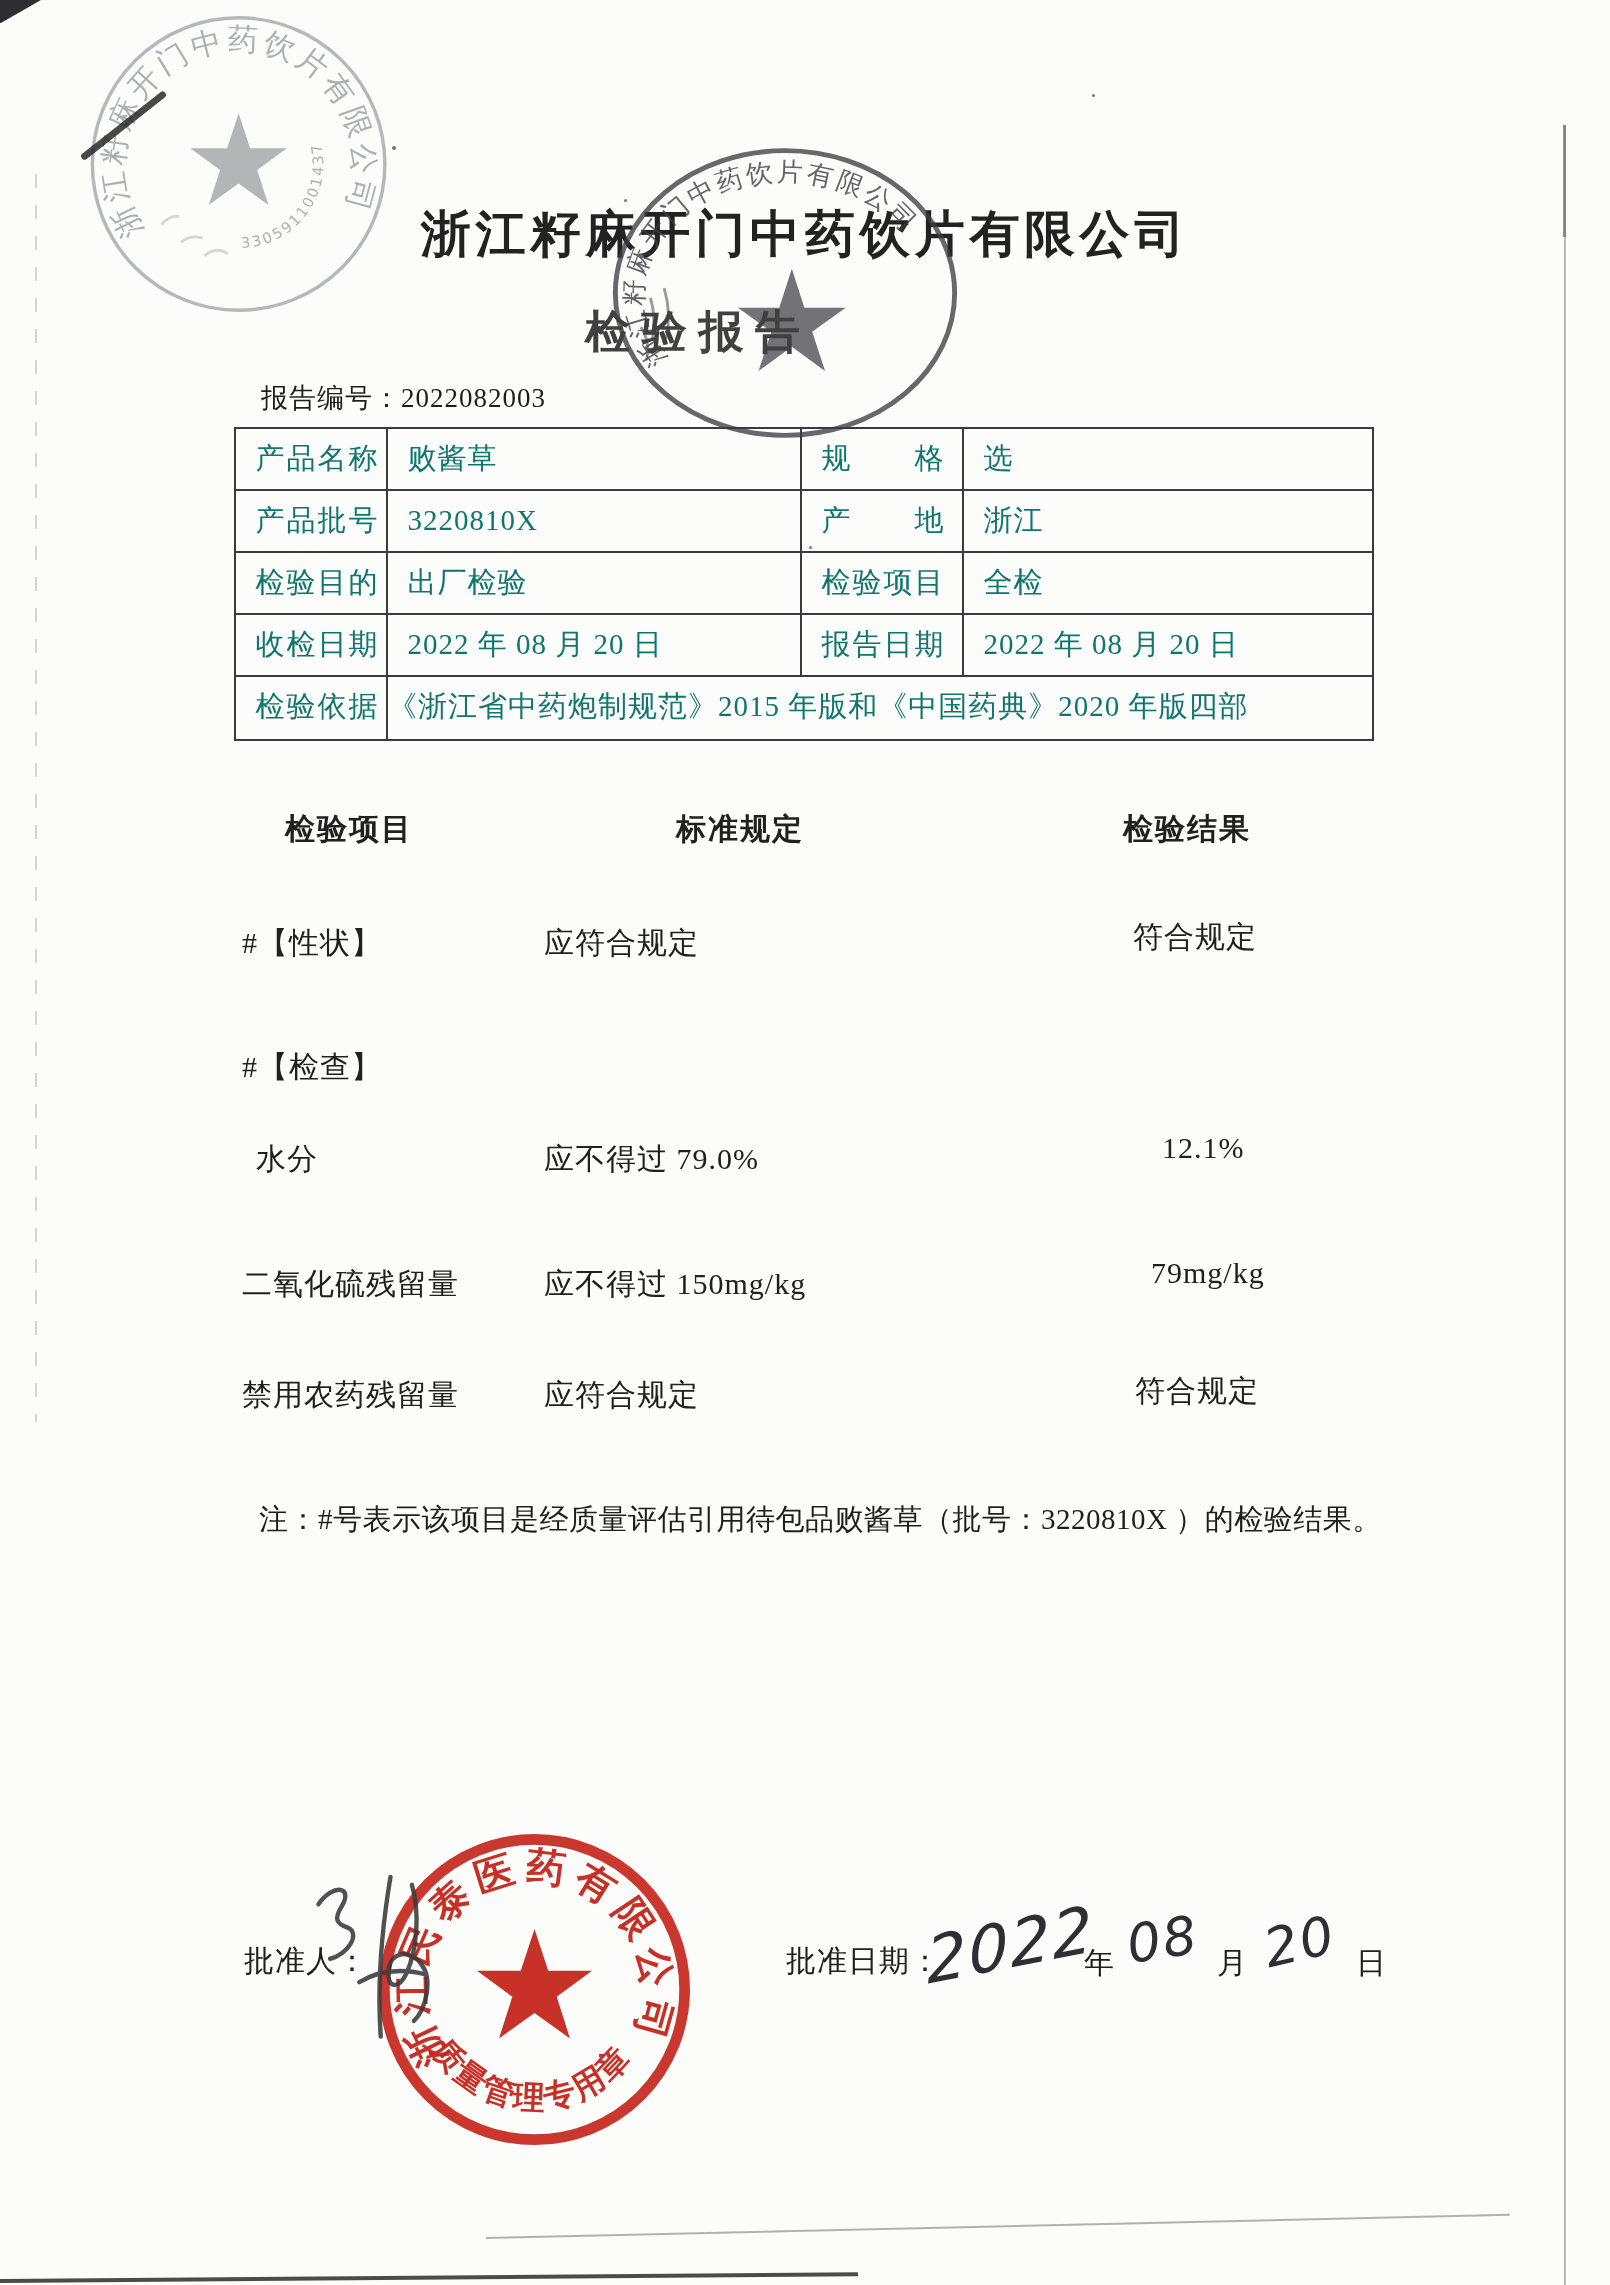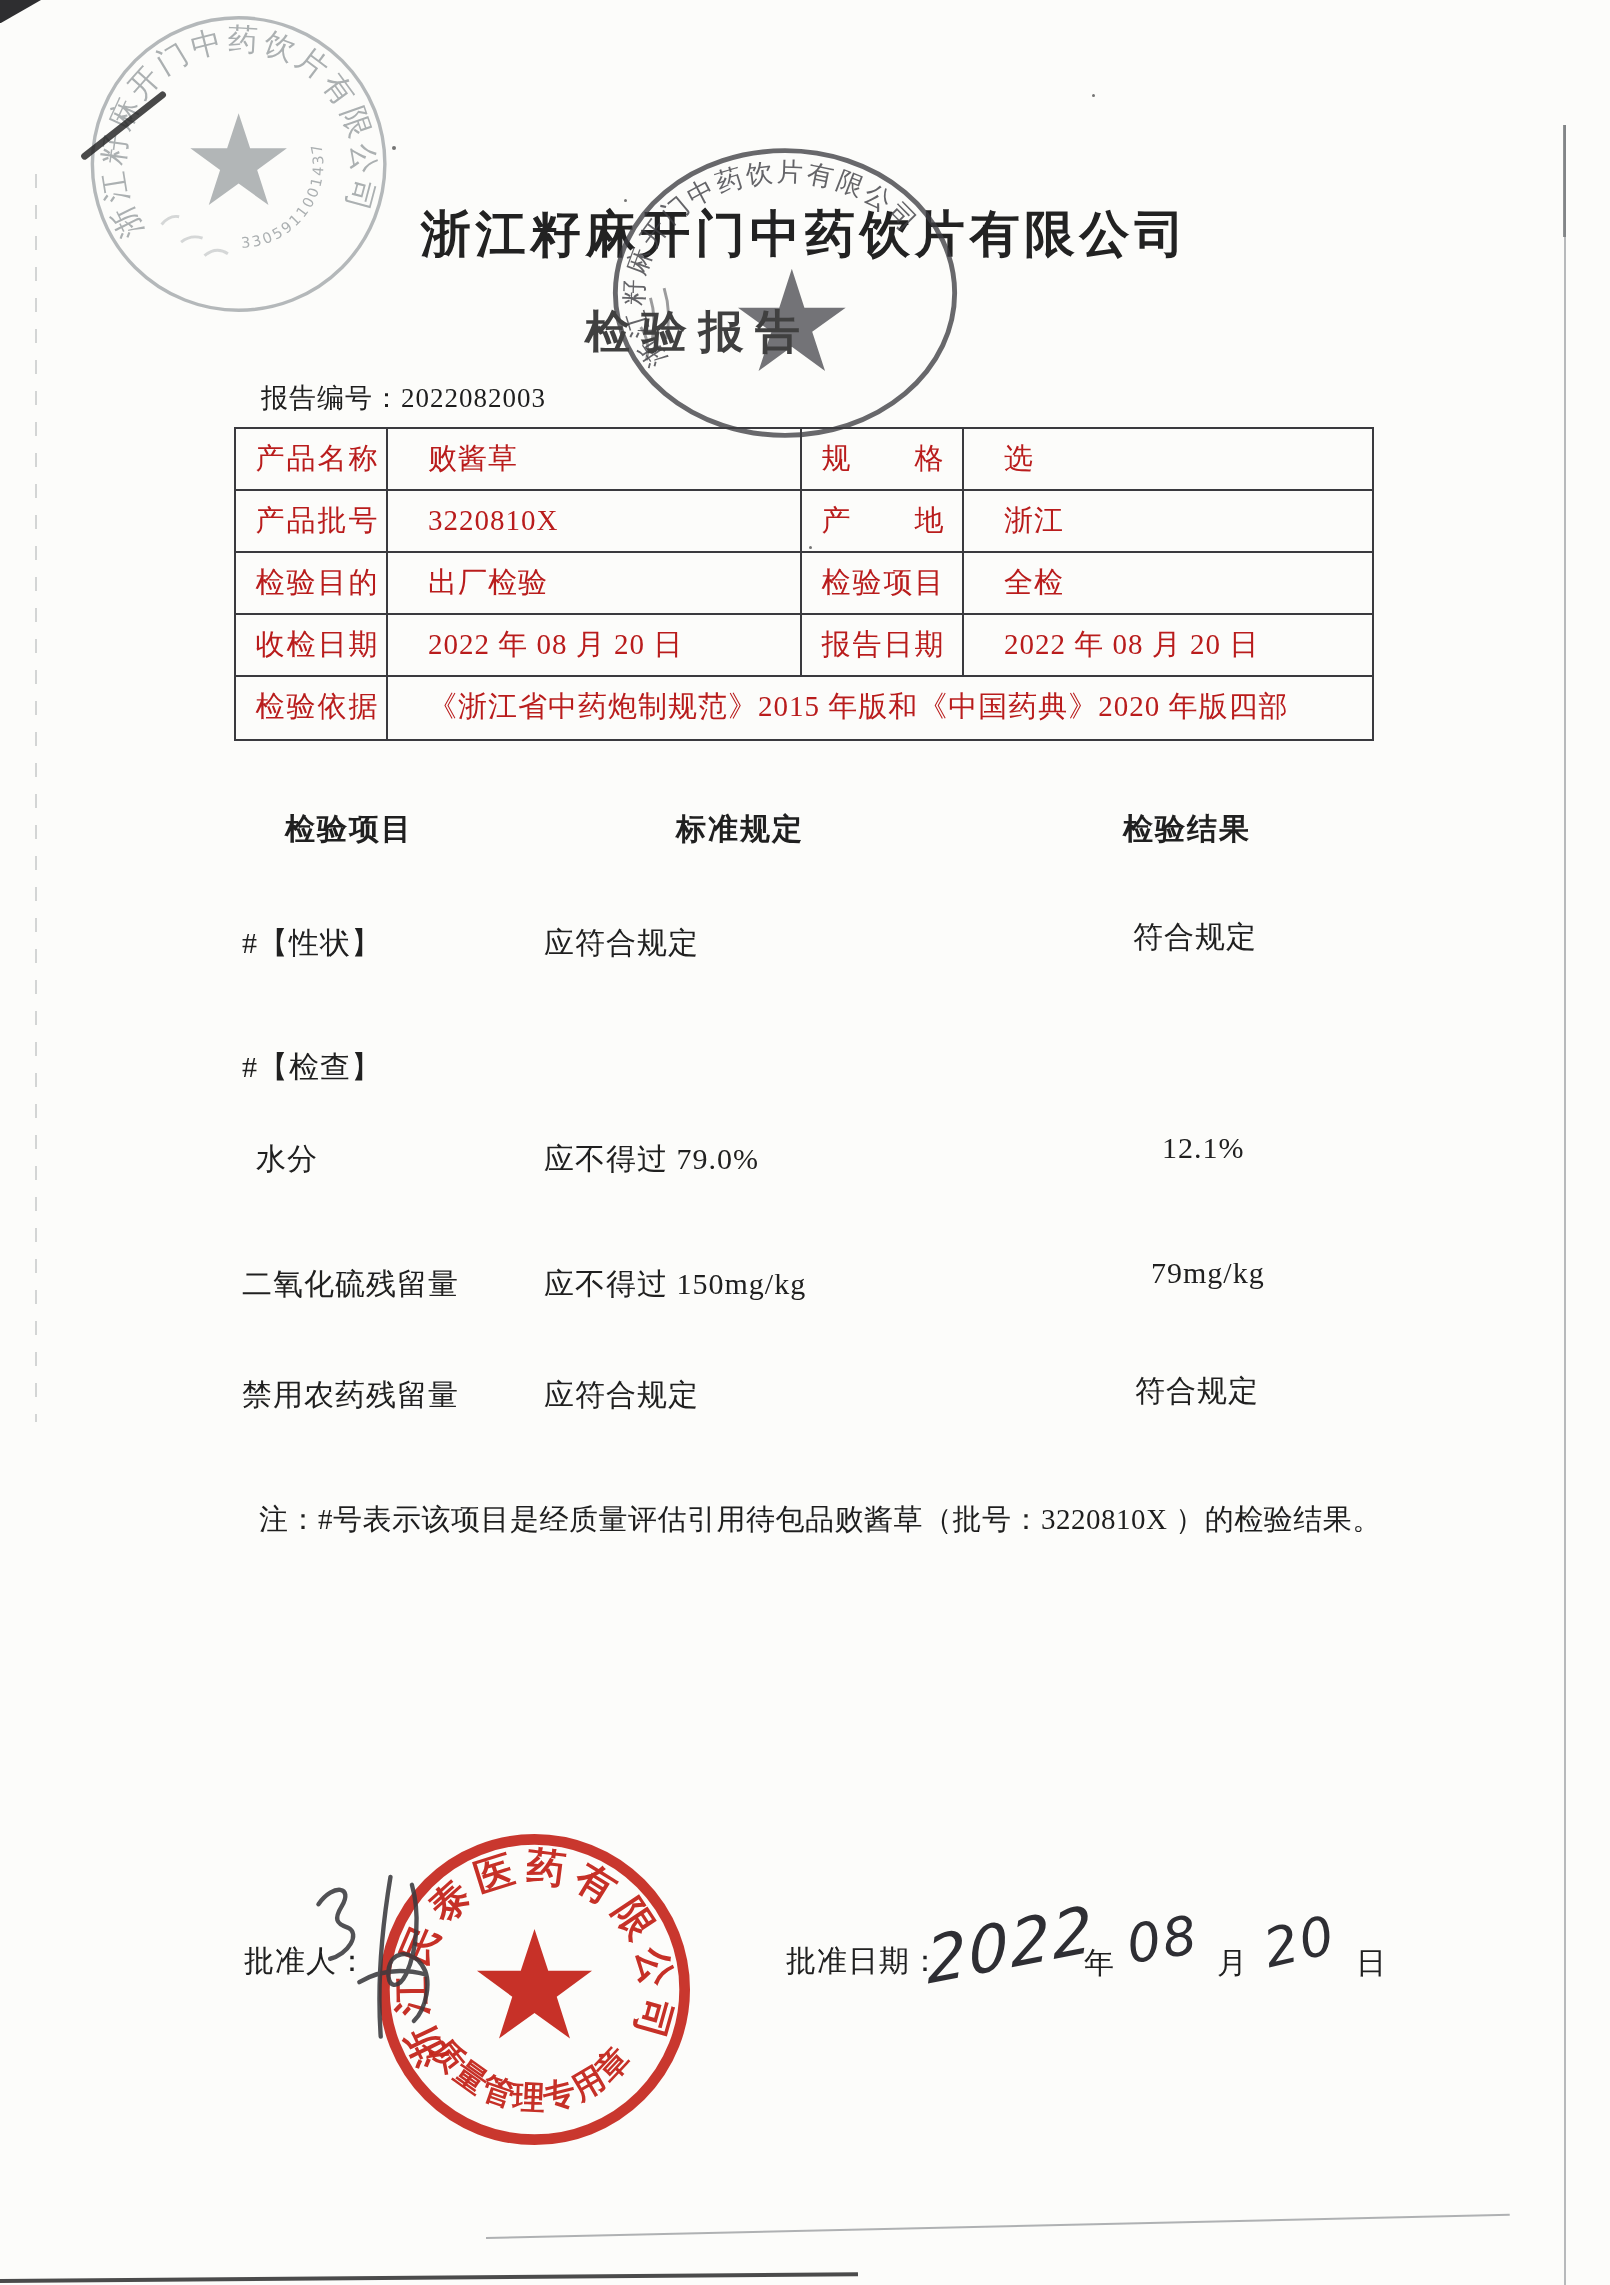--- a/index.html
+++ b/index.html
@@ -20,24 +20,24 @@
   .report-no { position:absolute; left:261px; top:380px; font-size:27px; letter-spacing:1px; }
   
   .info-table {
     position:absolute; left:234px; top:427px;
     display:grid; grid-template-columns:152px 414px 162px 408px;
     border:2.9px solid #3a3a3e;
   }
   .it-cell {
     box-sizing:border-box; height:62px; line-height:59px; font-size:29px;
     padding-left:19.5px; white-space:nowrap; letter-spacing:2px;
-    border-right:2.4px solid #3a3a3e; border-bottom:2.4px solid #3a3a3e; color:#b91c1c;
+    border-right:2.4px solid #3a3a3e; border-bottom:2.4px solid #3a3a3e; color:#0f766e;
   }
   .it-cell.last-col { border-right:none; }
-  .it-cell.val { letter-spacing:1px;padding-left:40px; }
+  .it-cell.val { letter-spacing:1px; }
   .it-basis { grid-column:2 / 5; text-align:left; padding-left:0; border-right:none; }
   .it-row-last { border-bottom:none; }
   
   .rt { position:absolute; font-size:30px; letter-spacing:1px; white-space:nowrap; color:#202020; }
   .rt.b { font-weight:700; letter-spacing:2px; }
   
   .note { position:absolute; left:259px; top:1500px; font-size:29px; letter-spacing:0.5px; white-space:nowrap; }
   .conclusion { position:absolute; left:259px; top:1568px; width:1165px; font-size:29px; line-height:1.65; letter-spacing:1px; }
   
   .hw {

